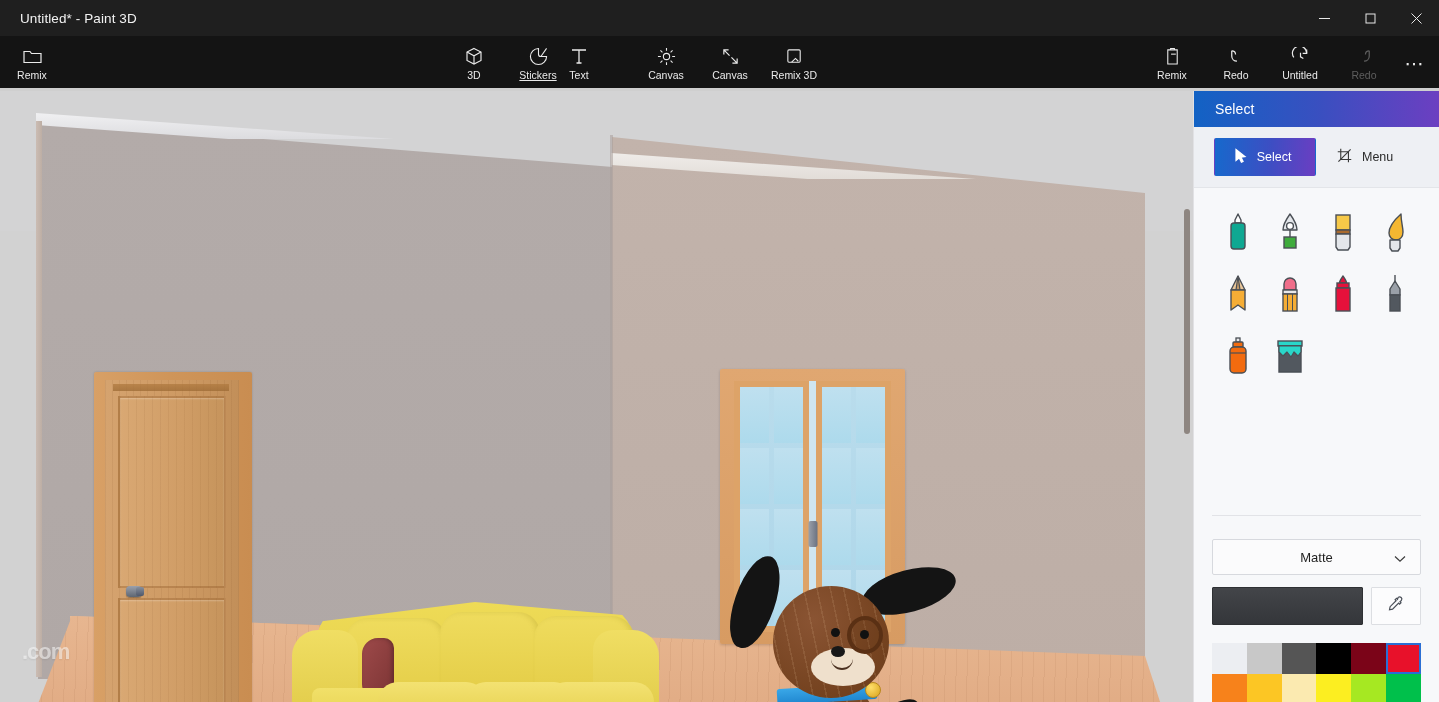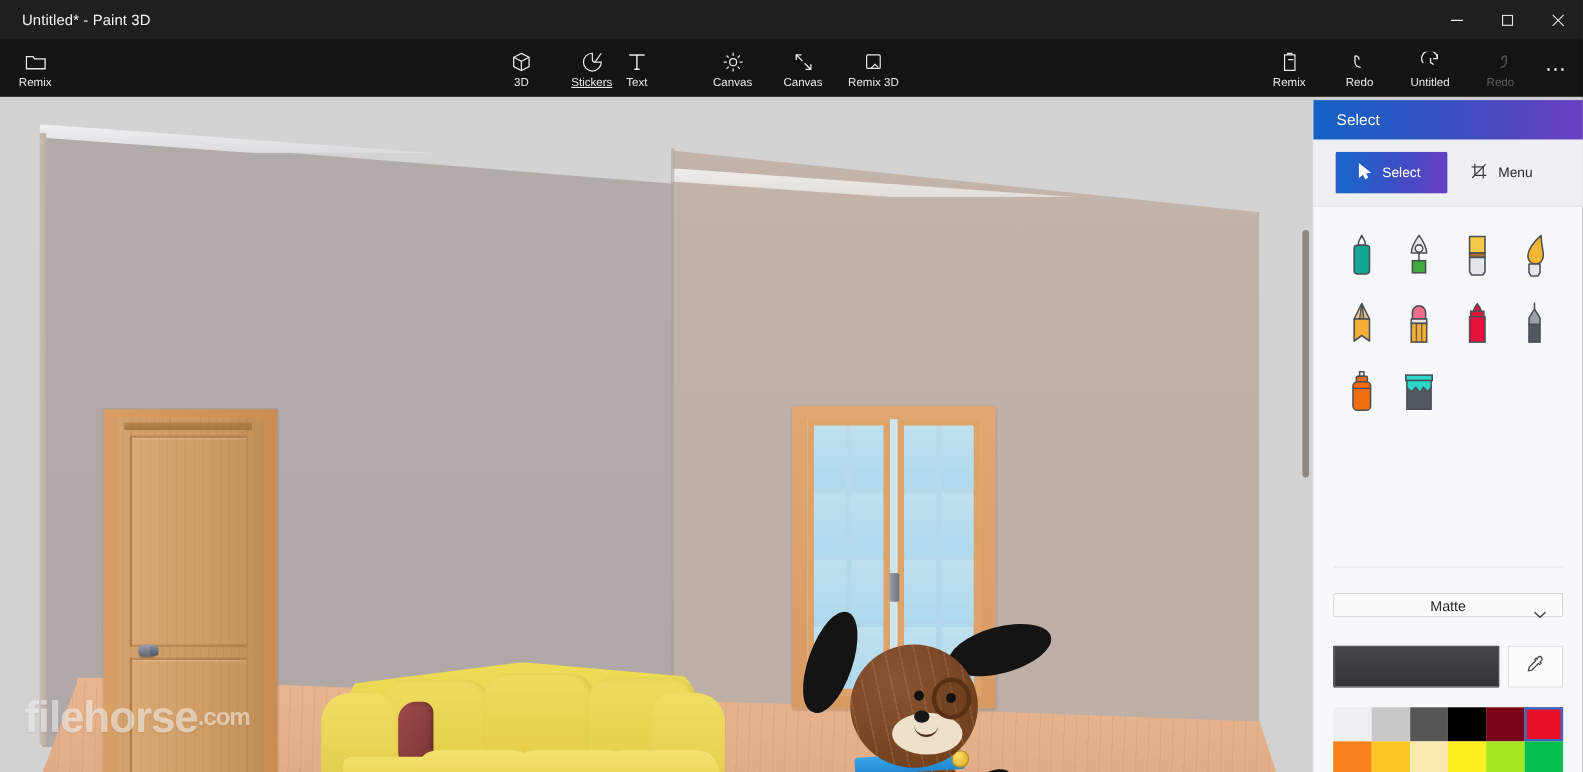--- a/index.html
+++ b/index.html
@@ -329,21 +329,21 @@
   .tool-cell {
     width:48px; height:50px; display:flex; align-items:center; justify-content:center;
     border-radius:3px; cursor:default;
   }
 
   .divider {
     position:absolute; left:18px; right:18px; top:424px; height:1px; background:#e2e3e7;
   }
   .finish-row { position:absolute; left:18px; right:18px; top:448px; }
   .finish-select {
-    height:22px; width:100%; background:#fbfbfc; border:1px solid #d7d9de;
+    height:36px; width:100%; background:#fbfbfc; border:1px solid #d7d9de;
     display:flex; align-items:center; justify-content:center; position:relative;
     font-size:13px; color:#1f1f1f; border-radius:2px; cursor:default;
   }
   .finish-select .chev { position:absolute; right:14px; top:11px; }
 
   .color-row { position:absolute; left:18px; right:18px; top:496px; display:flex; gap:8px; }
   .color-current {
     flex:1; height:38px; background:linear-gradient(180deg,#4b4d50,#3a3c3f);
     border:1px solid #2e3033; border-radius:1px; cursor:default;
   }
@@ -581,21 +581,20 @@
           <div class="patch"></div>
           <div class="eye l"></div>
           <div class="eye r"></div>
           <div class="nose"></div>
           <div class="smile"></div>
         </div>
       </div>
     </div>
 
     <div class="watermark">
-      <span>filehorse</span>
       <span class="dot">.com</span>
     </div>
   </div>
 
   <div class="v-scroll" style="right:248px;">
     <div class="v-thumb"></div>
   </div>
 
   <div class="panel">
 

